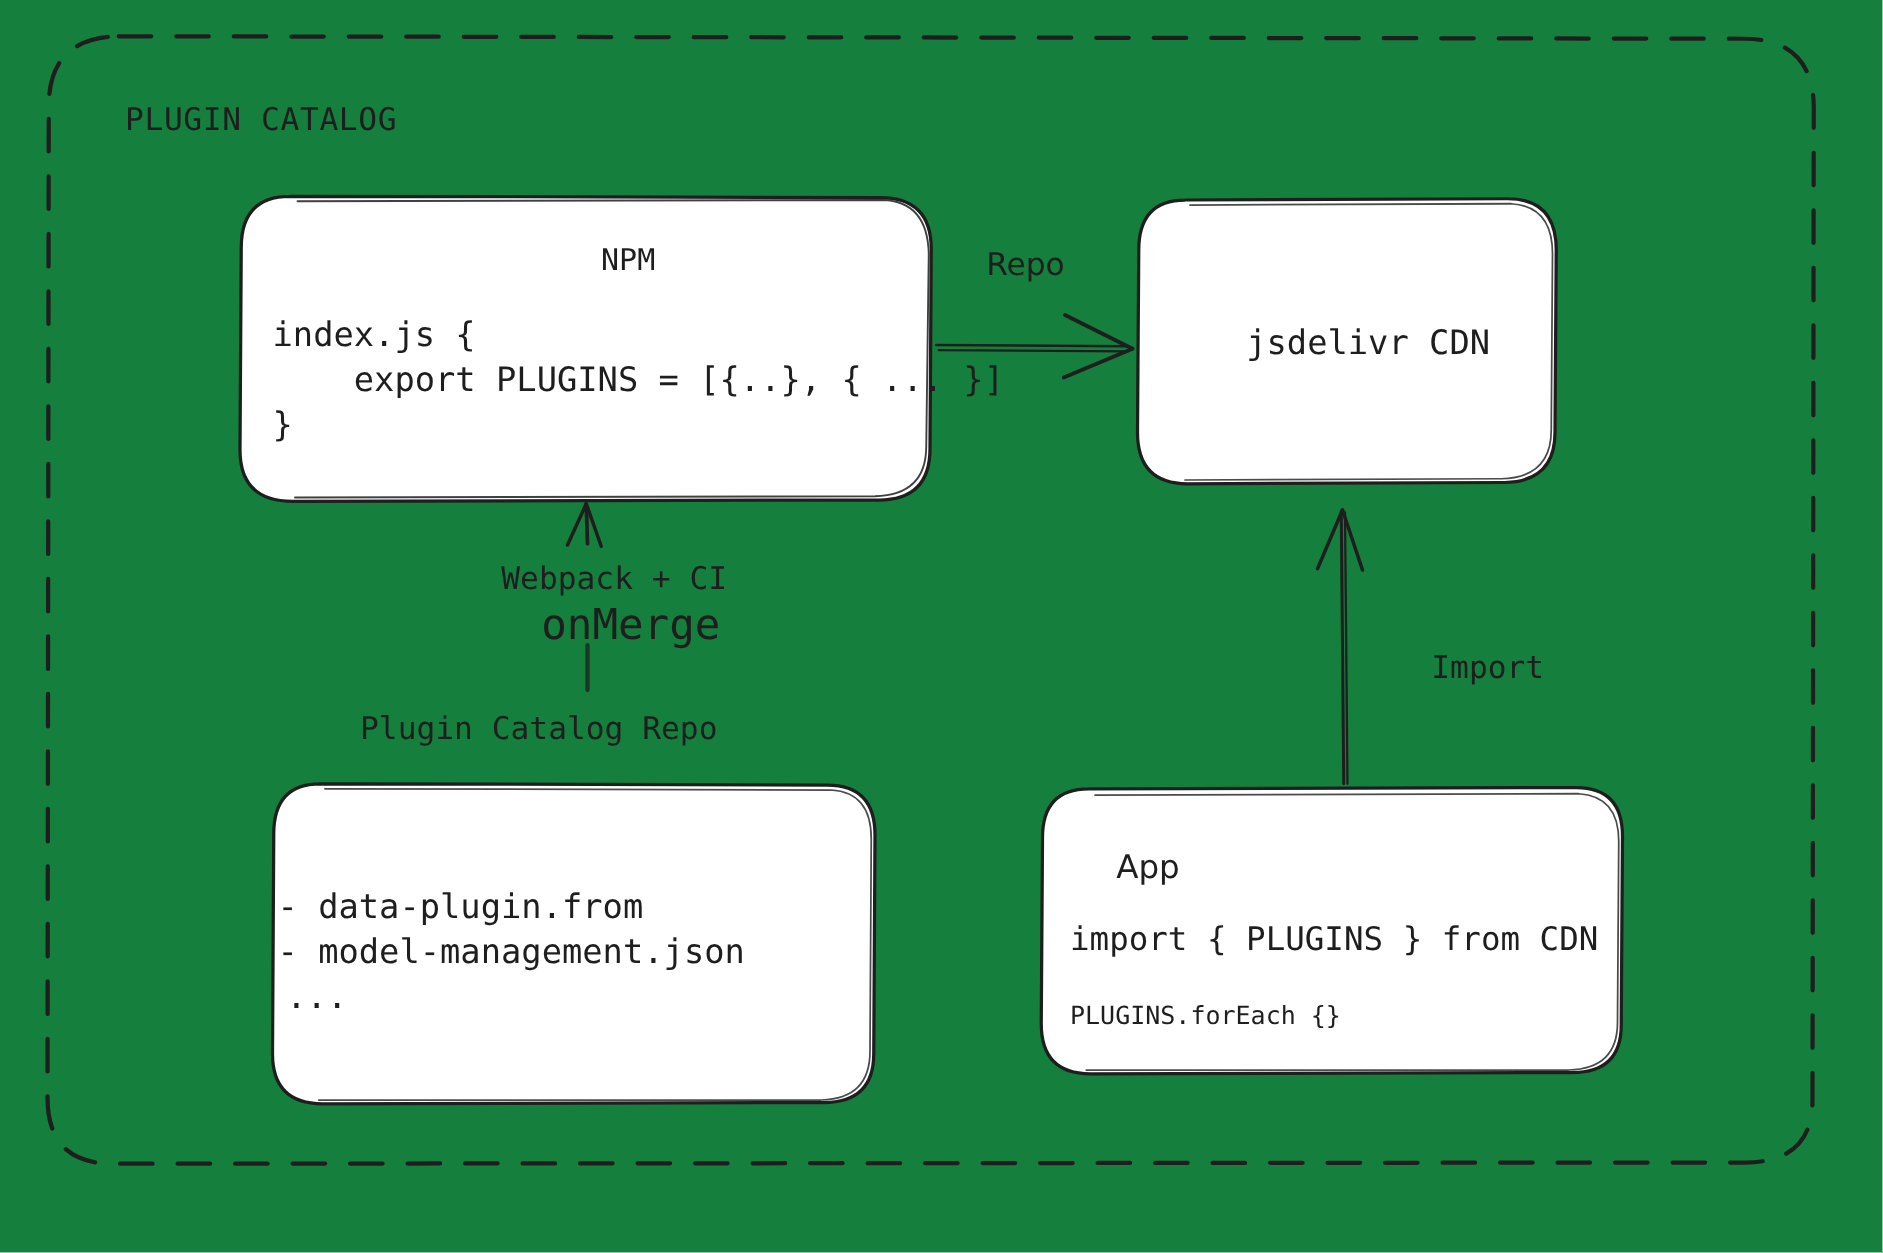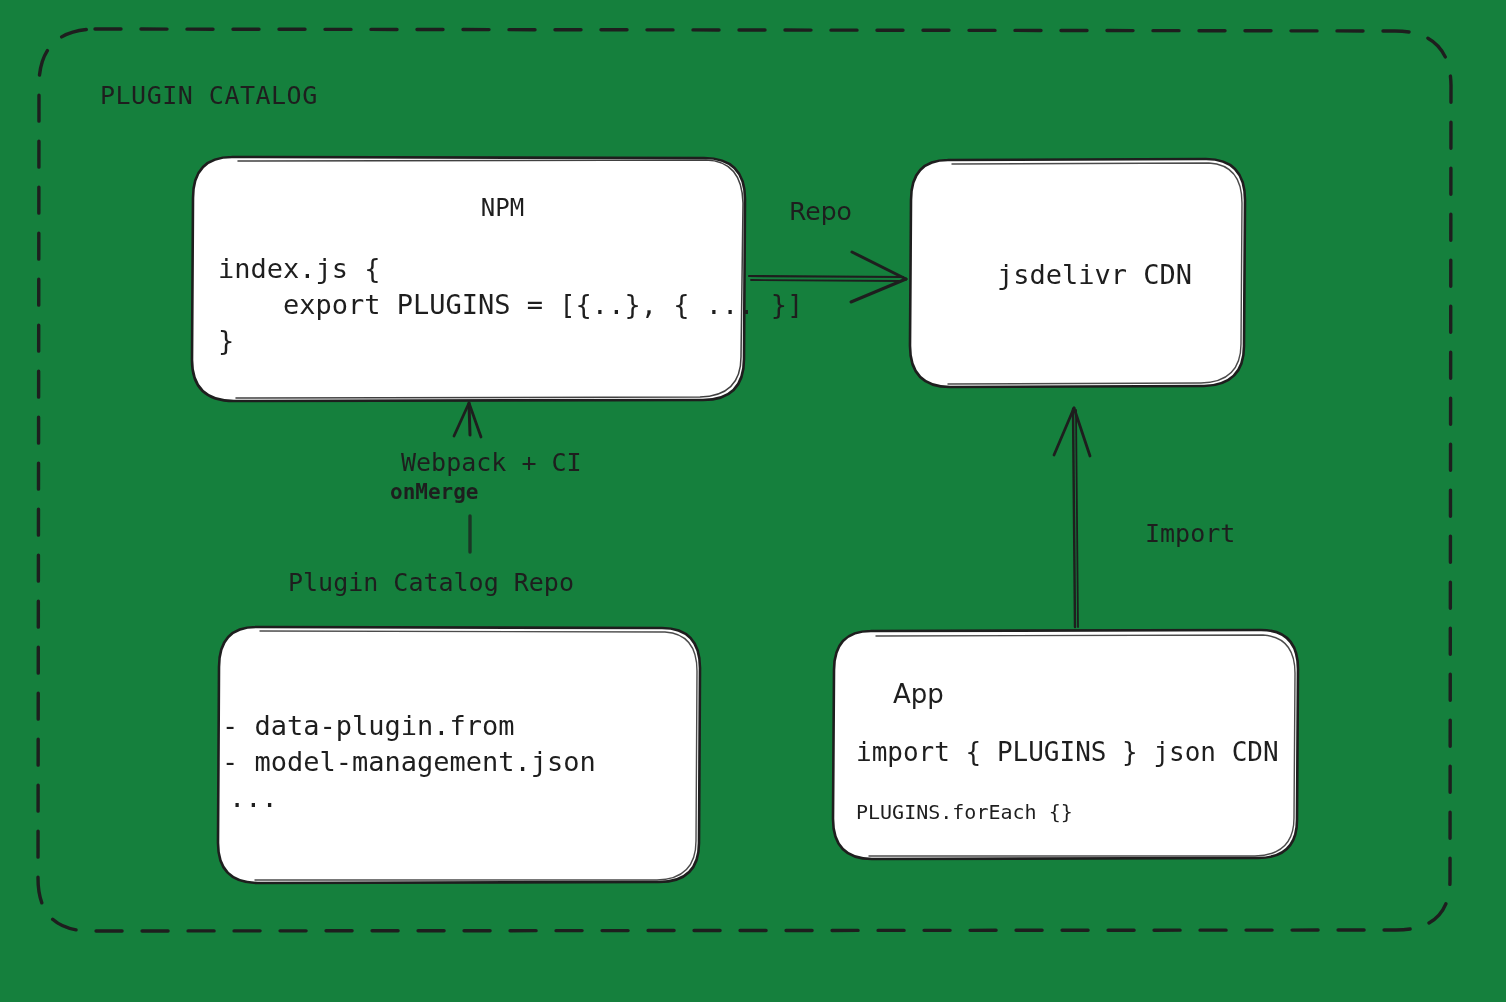--- a/index.html
+++ b/index.html
@@ -73,24 +73,23 @@
     font-size: 25px;
   }
   
   .webpack-l1 {
     left: 373px;
     top: 447px;
     font-size: 25px;
     margin-left: 28px;
   }
   .webpack-l2 {
-    left: 390px;
+    left: 433px;
     top: 479px;
-    font-size: 21px;
-    font-weight: bold;
+    font-size: 34px;
   }
   
   .repo-label {
     left: 288px;
     top: 567px;
     font-size: 25px;
   }
   
   .repo-list {
     left: 222px;
@@ -197,17 +196,17 @@
 
   <div class="txt mono repo-label">Plugin Catalog Repo</div>
   <div class="txt mono repo-list">- data-plugin.from</div>
   <div class="txt mono repo-list" style="top:744px;text-align:center;">- model-management.json</div>
   <div class="txt mono repo-list" style="top:780px;left:229px;">...</div>
   <div class="hitbox" style="left:218px;top:627px;width:482px;height:256px;"></div>
 
   <div class="txt mono import-label">Import</div>
 
   <div class="txt sans app-title">App</div>
-  <div class="txt mono app-code1">import { PLUGINS } json CDN</div>
+  <div class="txt mono app-code1">import { PLUGINS } from CDN</div>
   <div class="txt mono app-code2">PLUGINS.forEach {}</div>
   <div class="hitbox" style="left:833px;top:630px;width:465px;height:229px;"></div>
 
 </div>
 
 </body></html>

